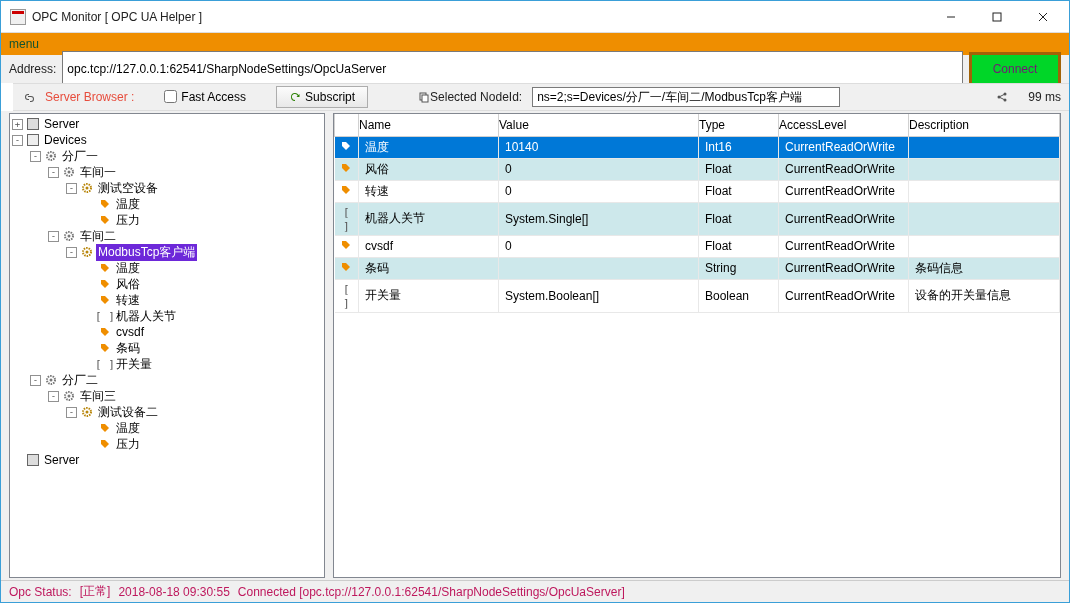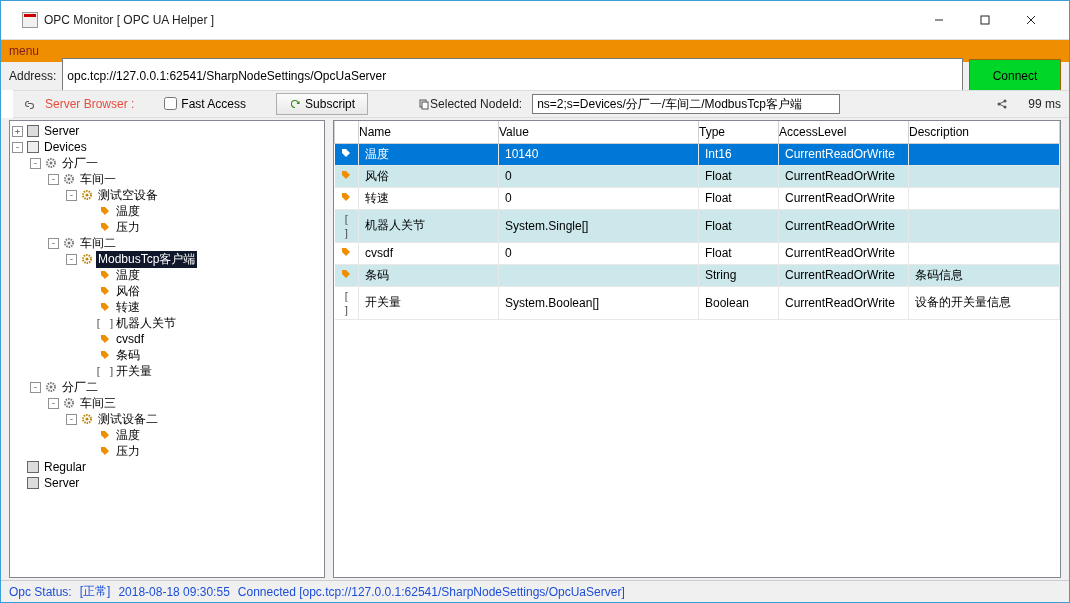--- a/index.html
+++ b/index.html
@@ -1,31 +1,31 @@
 <!DOCTYPE html>
 <html><head>
 <meta charset="utf-8">
 <style>
 * { box-sizing: border-box; margin: 0; padding: 0; font-family: "Microsoft YaHei", "SimSun", Tahoma, sans-serif; font-size: 12px; }
 body { background: #f0f0f0; width: 1070px; height: 603px; overflow: hidden; }
 
 .window { width: 1070px; height: 603px; border: 1px solid #3a9fd8; background: #fff; display: flex; flex-direction: column; }
 
-.titlebar { height: 39px; background: #fff; display: flex; align-items: center; padding: 0 15px; border-bottom: 1px solid #ddd; }
+.titlebar { height: 32px; background: #fff; display: flex; align-items: center; padding: 0 3px; border-bottom: 1px solid #ddd; }
 .titlebar .app-icon { width: 16px; height: 16px; margin: 0 6px; background: #f0f0f0; border: 1px solid #999; position: relative; }
 .titlebar .app-icon::before { content: ""; position: absolute; top: 1px; left: 1px; width: 12px; height: 3px; background: #c00; }
 .titlebar .title { flex: 1; color: #222; }
 .titlebar .winbtn { width: 46px; height: 28px; display: flex; align-items: center; justify-content: center; color: #222; }
 
-.menubar { height: 22px; background: #ef8e00; color: #7f1d1d; display: flex; align-items: center; padding: 0 8px; }
+.menubar { height: 22px; background: #ef8e00; color: #14532d; display: flex; align-items: center; padding: 0 8px; }
 
 .addressbar { height: 28px; display: flex; align-items: center; padding: 4px 8px; gap: 6px; background: #f0f0f0; }
 .addressbar label { color: #222; }
 .addressbar input { flex: 1; height: 36px; border: 1px solid #7a7a7a; padding: 0 4px; background: #fff; }
-.connect-btn { width: 92px; height: 35px; background: #00d628; border: 1px solid #a16207; color: #000000; cursor: pointer; }
+.connect-btn { width: 92px; height: 35px; background: #00d628; border: 3px solid #a16207; color: #701a75; cursor: pointer; }
 
 .toolbar2 { height: 28px; display: flex; align-items: center; padding: 2px 8px; gap: 10px; background: #f0f0f0; border-top: 1px solid #ddd; border-bottom: 1px solid #ddd; margin-left: 12px; }
 .link-icon { width: 14px; height: 14px; display: inline-block; }
 .server-browser-label { color: #e74c3c; font-weight: normal; }
 .fast-access { display: flex; align-items: flex-start; gap: 4px; margin-left: 20px; }
 .fast-access input { width: 13px; height: 13px; }
 .subscript-btn { height: 22px; padding: 0 12px; background: linear-gradient(#fcfcfc, #e8e8e8); border: 1px solid #adadad; cursor: pointer; display: flex; align-items: center; gap: 4px; margin-left: 20px; }
 .refresh-icon { width: 12px; height: 12px; }
 .selected-nodeid-label { margin-left: 40px; color: #222; display: flex; align-items: center; }
 .copy-icon { width: 12px; height: 12px; }
@@ -36,21 +36,21 @@
 .main { flex: 1; display: flex; background: #f0f0f0; overflow: hidden; }
 .tree-panel { width: 316px; border: 1px solid #828790; background: #fff; margin: 2px 4px 2px 8px; overflow: auto; padding: 2px; font-family: "SimSun", monospace; }
 .tree ul { list-style: none; padding-left: 0; }
 .tree li { white-space: nowrap; position: relative; }
 .tree .line { display: flex; align-items: center; height: 16px; }
 .tree .toggle { width: 11px; height: 11px; border: 1px solid #919191; background: #fff; display: inline-flex; align-items: center; justify-content: center; font-size: 9px; line-height: 9px; color: #555; cursor: pointer; margin-right: 3px; font-family: monospace; }
 .tree .spacer { width: 14px; display: inline-block; }
 .tree .indent { width: 18px; display: inline-block; }
 .tree .node-icon { width: 14px; height: 14px; margin-right: 2px; display: inline-flex; align-items: center; justify-content: center; }
 .tree .label { padding: 0 2px; }
-.tree .label.selected { background: #0f172a; color: #fff; }
+.tree .label.selected { background: #6d28d9; color: #fff; }
 
 .ic-server { width: 12px; height: 12px; border: 1px solid #666; background: #ddd; }
 .ic-devices { width: 12px; height: 12px; border: 1px solid #666; background: #eee; }
 .ic-gear { width: 12px; height: 12px; }
 .ic-gear svg { width: 12px; height: 12px; }
 .ic-tag { width: 10px; height: 10px; }
 .ic-tag svg { width: 10px; height: 10px; }
 .ic-brackets { font-family: monospace; font-size: 11px; color: #555; }
 
 .table-panel { flex: 1; border: 1px solid #828790; background: #fff; margin: 2px 8px 2px 4px; overflow: auto; }
@@ -58,21 +58,21 @@
 thead th { background: #fff; border: 1px solid #d0d0d0; border-top: none; text-align: left; font-weight: normal; padding: 3px 0; height: 22px; }
 tbody td { border-right: 1px solid #e8e8e8; border-bottom: 1px solid #e8e8e8; padding: 2px 6px; height: 22px; }
 tbody tr.selected td { background: #0078d7; color: #fff; }
 tbody tr.alt td { background: #cde8eb; }
 .icon-col { width: 24px; text-align: center; }
 .col-name { width: 140px; }
 .col-value { width: 200px; }
 .col-type { width: 80px; }
 .col-access { width: 130px; }
 
-.statusbar { height: 22px; background: #f0f0f0; border-top: 1px solid #ccc; display: flex; align-items: center; padding: 0 8px; gap: 8px; color: #1d4ed8; }
+.statusbar { height: 22px; background: #f0f0f0; border-top: 1px solid #ccc; display: flex; align-items: center; padding: 0 8px; gap: 8px; color: #be185d; }
 </style>
 </head>
 <body>
 
 <div class="window">
 
   <div class="titlebar">
     <div class="app-icon"></div>
     <div class="title">OPC Monitor [ OPC UA Helper ]</div>
     <div class="winbtn">
@@ -448,29 +448,20 @@
                 </ul>
               </li>
             </ul>
           </li>
           <li>
               <div class="line">
                 <span class="spacer"></span>
                 <span class="node-icon">
                   <span class="ic-server"></span>
                 </span>
-                <span class="label">Regular</span>
-              </div>
-            </li>
-          <li>
-              <div class="line">
-                <span class="spacer"></span>
-                <span class="node-icon">
-                  <span class="ic-server"></span>
-                </span>
                 <span class="label">Server</span>
               </div>
             </li>
         </ul>
       </div>
     </div>
 
     <div class="table-panel">
       <table>
         <thead>

